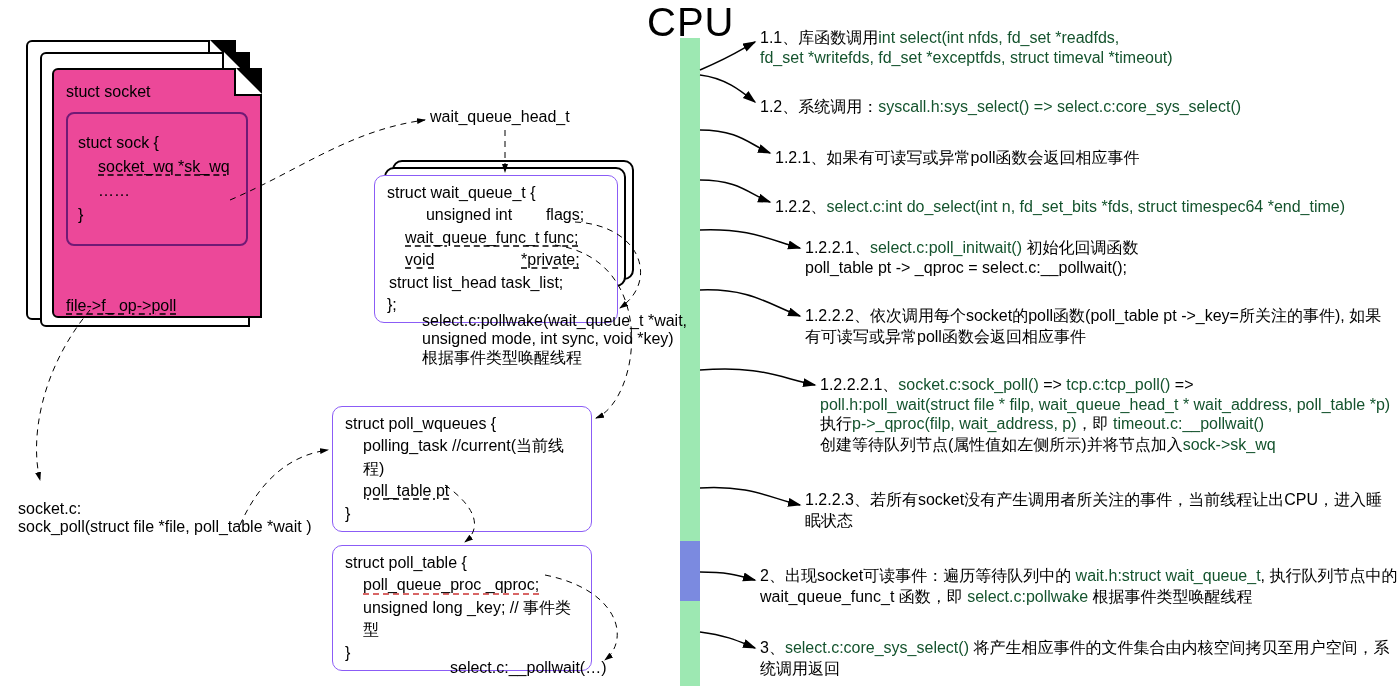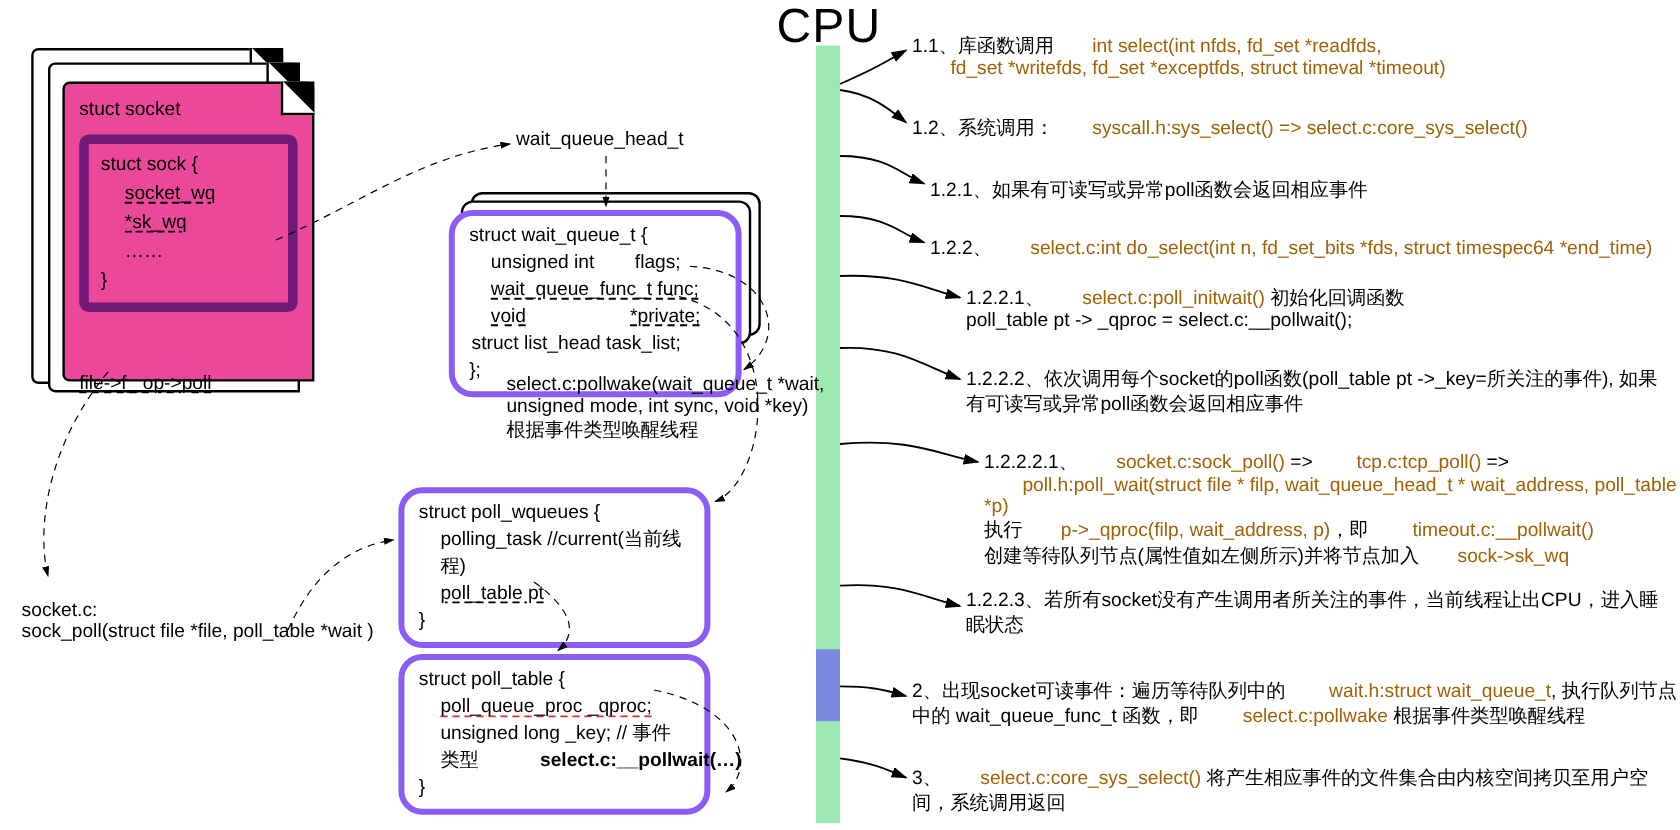--- a/index.html
+++ b/index.html
@@ -32,22 +32,22 @@
   .cpu-sleep {
     position: absolute;
     left: 680px;
     top: 541px;
     width: 20px;
     height: 60px;
     background: #7B8AE0;
   }
   .box {
     position: absolute;
-    border: 5px solid #8b5cf6;
-    border-radius: 20px;
+    border: 1px solid #8b5cf6;
+    border-radius: 10px;
     background: #fff;
     padding: 6px 12px;
     line-height: 1.4;
   }
   
   .stack-back1 {
     position: absolute;
     left: 26px; top: 40px; width: 210px; height: 280px;
     border: 2px solid #000; border-radius: 6px 6px 0 6px; background:#fff;
   }
@@ -61,25 +61,25 @@
     left: 52px; top: 68px; width: 210px; height: 250px;
     border: 2px solid #000; border-radius: 6px 6px 0 6px; background:#ec4899;
     padding: 10px 12px; line-height: 1.5;
   }
   .fold { position:absolute; right:-2px; top:-2px; width:28px; height:28px;
     border-left:2px solid #000; border-bottom:2px solid #000; background:#fff;
     transform: skewY(-0deg); }
   .fold::after { content:""; position:absolute; right:0; top:0; width:0; height:0;
     border-left:26px solid transparent; border-top:26px solid #000; }
   .inner-brace {
-    border: 8px solid #701a75; border-radius: 8px; padding:6px 10px; margin-top:2px;
+    border: 2px solid #701a75; border-radius: 8px; padding:17px 10px; margin-top:2px;
   }
   .udash { text-decoration: underline dashed; text-underline-offset: 3px; }
   .udashr { text-decoration: underline dashed #c33;  text-underline-offset: 3px;}
-  .red { color: #a16207; margin-left: 32px; }
+  .red { color: #14532d; }
 
   
   .wq-back1 { position:absolute; left:392px; top:160px; width:242px; height:120px;
     border:2px solid #000; border-radius:10px; background:#fff;}
   .wq-back2 { position:absolute; left:384px; top:167px; width:242px; height:120px;
     border:2px solid #000; border-radius:10px; background:#fff;}
   .step { position:absolute; font-size:16px; }
 
   .label {position:absolute;}
 
@@ -110,21 +110,21 @@
   </div>
   <div class="udash" style="margin-top:48px">file-&gt;f_ op-&gt;poll</div>
 </div>
 
 <div class="label" style="left:430px; top:108px;">wait_queue_head_t</div>
 
 <div class="wq-back1"></div>
 <div class="wq-back2"></div>
 <div class="box" style="left:374px; top:175px; width:244px;">
   <div>struct wait_queue_t {</div>
-  <div style="display:flex; justify-content:flex-start; gap:0; margin-left:18px;">
+  <div style="display:flex; justify-content:center; gap:0; margin-left:18px;">
     <span style="width:120px">unsigned int</span>
     <span>flags;</span>
   </div>
   <div class="udash" style="margin-left:18px;">wait_queue_func_t   func;</div>
   <div style="margin-left:18px;">
     <span class="udash" style="display:inline-block; width:116px">void</span><span class="udash">*private;</span>
   </div>
   <div style="margin-left:2px;">struct list_head   task_list;</div>
   <div>};</div>
 </div>
@@ -145,21 +145,21 @@
 sock_poll(struct file *file, poll_table *wait )</span>
 </div>
 
 <div class="box" style="left:332px; top:545px; width:260px;">
   <div>struct poll_table {</div>
   <div class="udashr" style="margin-left:18px;">poll_queue_proc _qproc;</div>
   <div style="margin-left:18px;">unsigned long _key; // 事件类型</div>
   <div>}</div>
 </div>
 
-<div class="label" style="left:450px; top:625px;font-weight:bold;">select.c:__pollwait(…)</div>
+<div class="label" style="left:450px; top:659px;">select.c:__pollwait(…)</div>
 
 <div class="step" style="left:760px; top:28px; width:630px;">
   <span>1.1、库函数调用</span><span class="red">int select(int nfds, fd_set *readfds,</span><br>
   <span class="red">fd_set *writefds, fd_set *exceptfds, struct timeval *timeout)</span>
 </div>
 
 <div class="step" style="left:760px; top:97px; width:630px;">
   <span>1.2、系统调用：</span><span class="red">syscall.h:sys_select() =&gt; select.c:core_sys_select()</span>
 </div>
 

